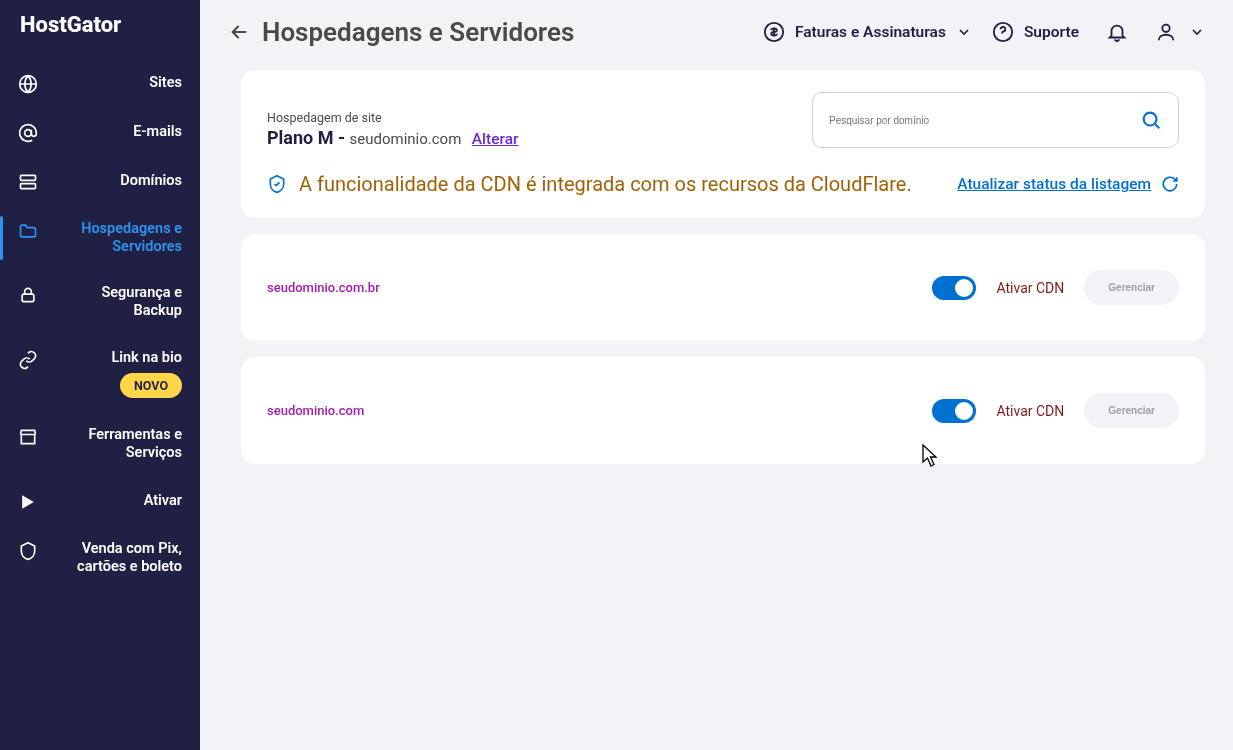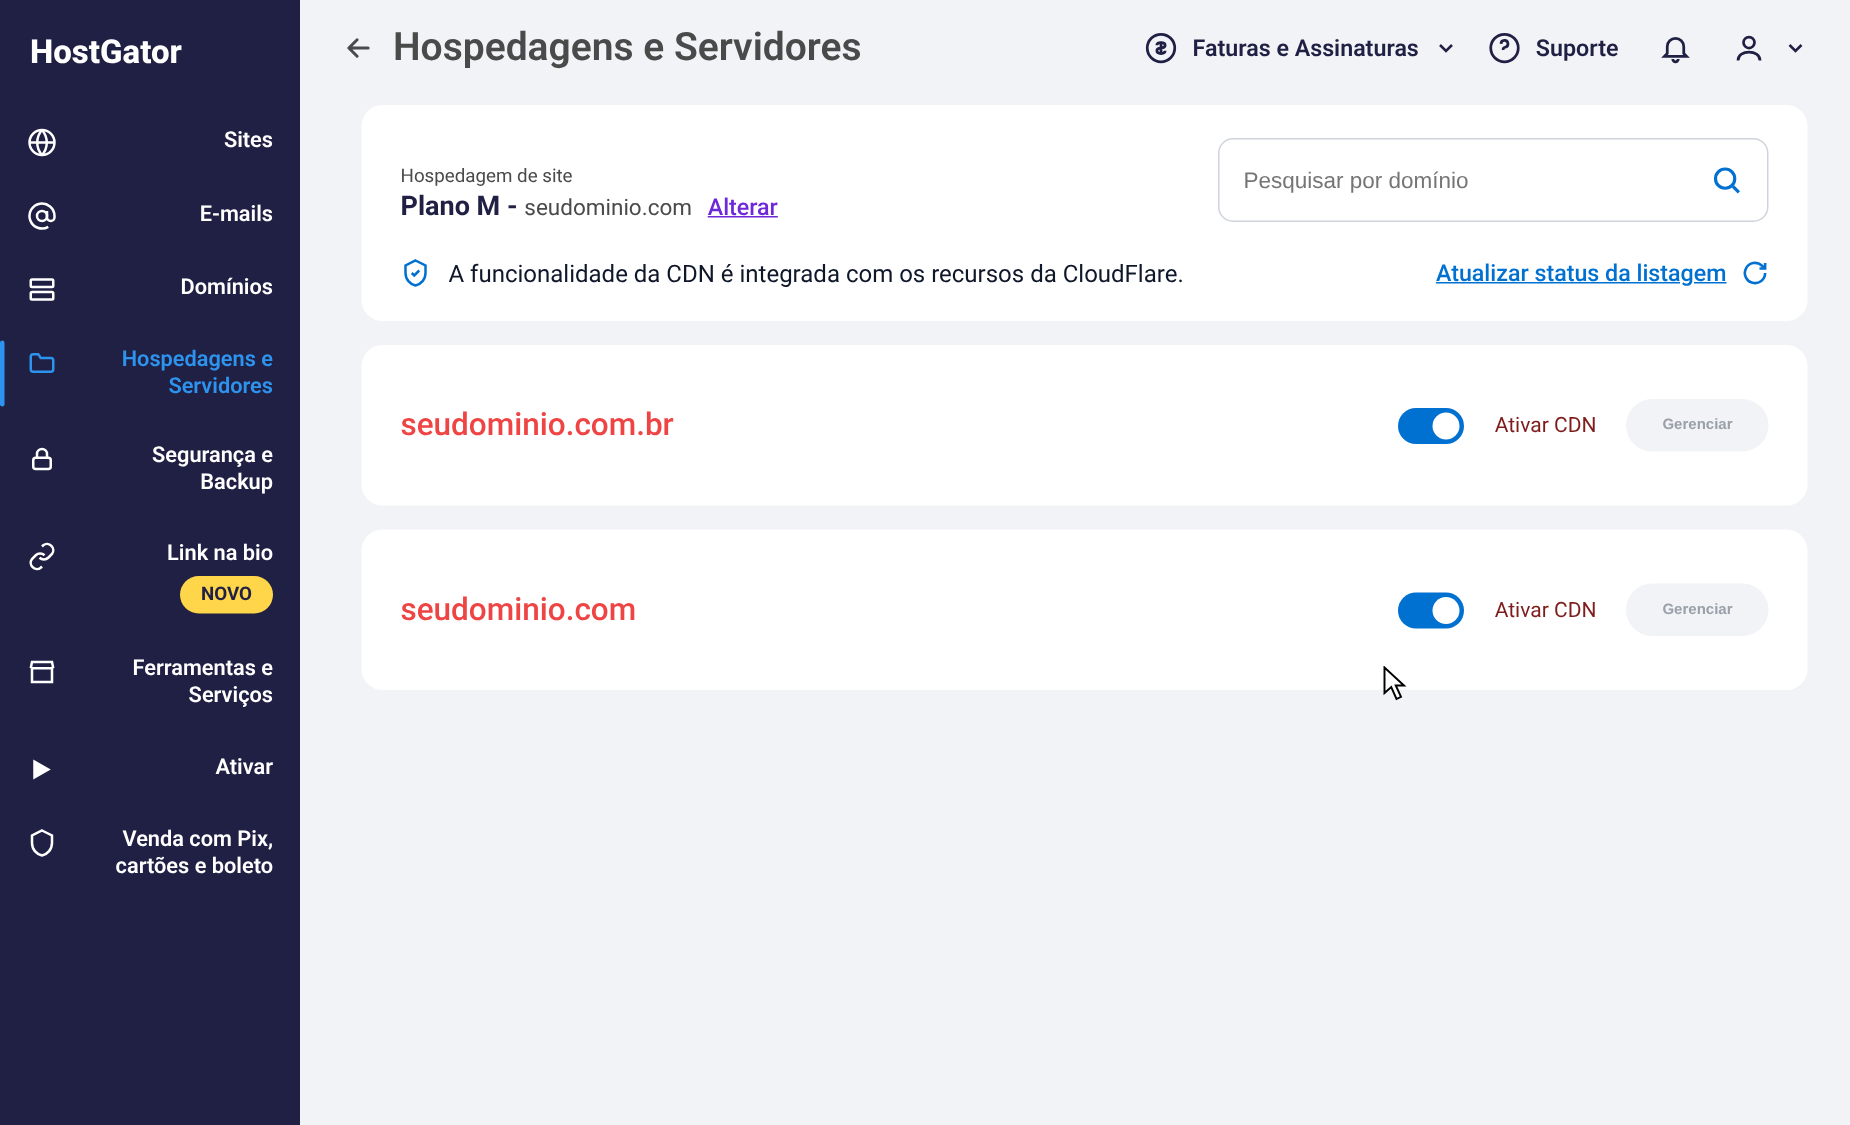--- a/index.html
+++ b/index.html
@@ -15,21 +15,21 @@
   }
 
   
   .sidebar {
     width: 200px;
     background: #1f2044;
     color: #fff;
     flex-shrink: 0;
     display: flex;
     flex-direction: column;
-    padding-top: 23px;
+    padding-top: 12px;
   }
   .logo {
     font-weight: 800;
     font-size: 22px;
     padding: 0 20px 22px 20px;
   }
   .nav { list-style: none; }
   .nav li {
     display: flex;
     align-items: center;
@@ -130,36 +130,36 @@
   .search-wrap {
     width: 367px;
     border: 1px solid #cfd4dc;
     border-radius: 10px;
     height: 56px;
     display: flex; align-items: center;
     padding: 0 16px;
     gap: 10px;
   }
   .search-wrap input {
-    border: 0; outline: 0; flex: 1; font-size: 15px; color: #4a4a4a; background: transparent;
+    border: 0; outline: 0; flex: 1; font-size: 10px; color: #4a4a4a; background: transparent;
   }
   .search-wrap svg { stroke: #0070d1; }
 
   .header-card .row2 {
     display: flex; align-items: center; justify-content: space-between;
     margin-top: 24px; gap: 20px;
   }
-  .info-left { display: flex; align-items: center; gap: 12px; color: #0f172a; font-size: 16px; text-align: right; }
+  .info-left { display: flex; align-items: center; gap: 12px; color: #a16207; font-size: 20px; text-align: right; }
   .refresh-link { display: flex; align-items: center; gap: 10px; color: #0070d1; font-size: 15.5px; font-weight: 500; }
 
   .domain-card {
     display: flex; align-items: center; justify-content: space-between; gap: 20px;
     padding: 36px 26px;
   }
-  .domain-name { font-size: 21px; font-weight: 500; color: #ef4444; }
+  .domain-name { font-size: 13px; font-weight: 500; color: #a21caf; }
   .domain-actions { display: flex; align-items: center; gap: 20px; }
   .toggle {
     width: 44px; height: 24px; border-radius: 999px; background: #0070d1; position: relative;
   }
   .toggle::after {
     content: ""; position: absolute; right: 3px; top: 3px; width: 18px; height: 18px;
     background: #fff; border-radius: 50%;
   }
   .toggle-label { font-size: 14px; color: #7f1d1d; }
   .manage-btn {

